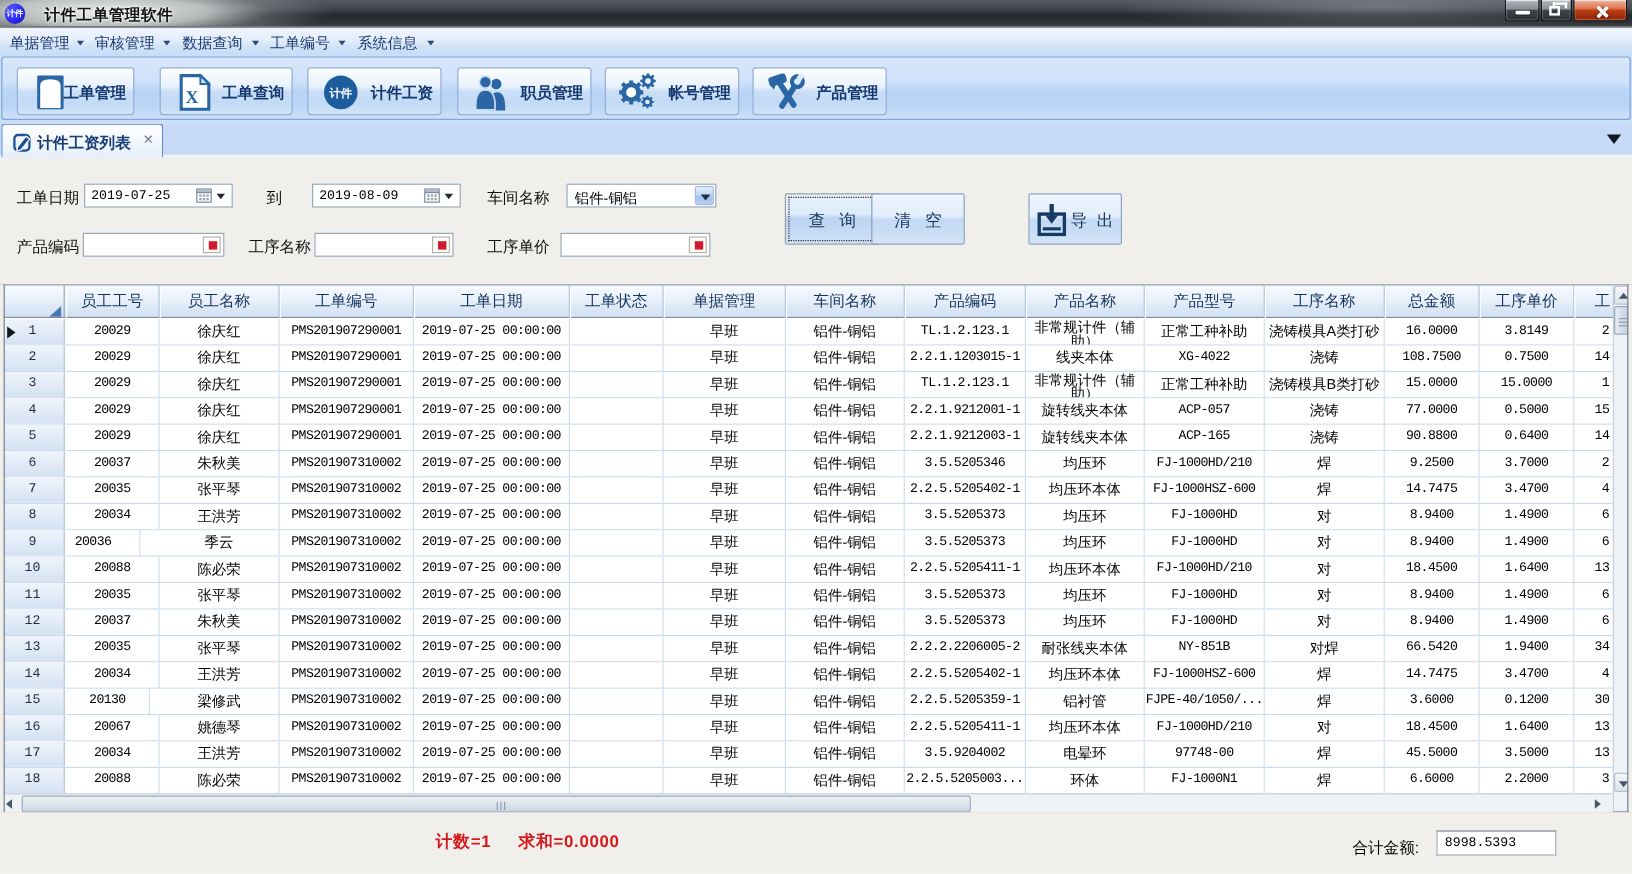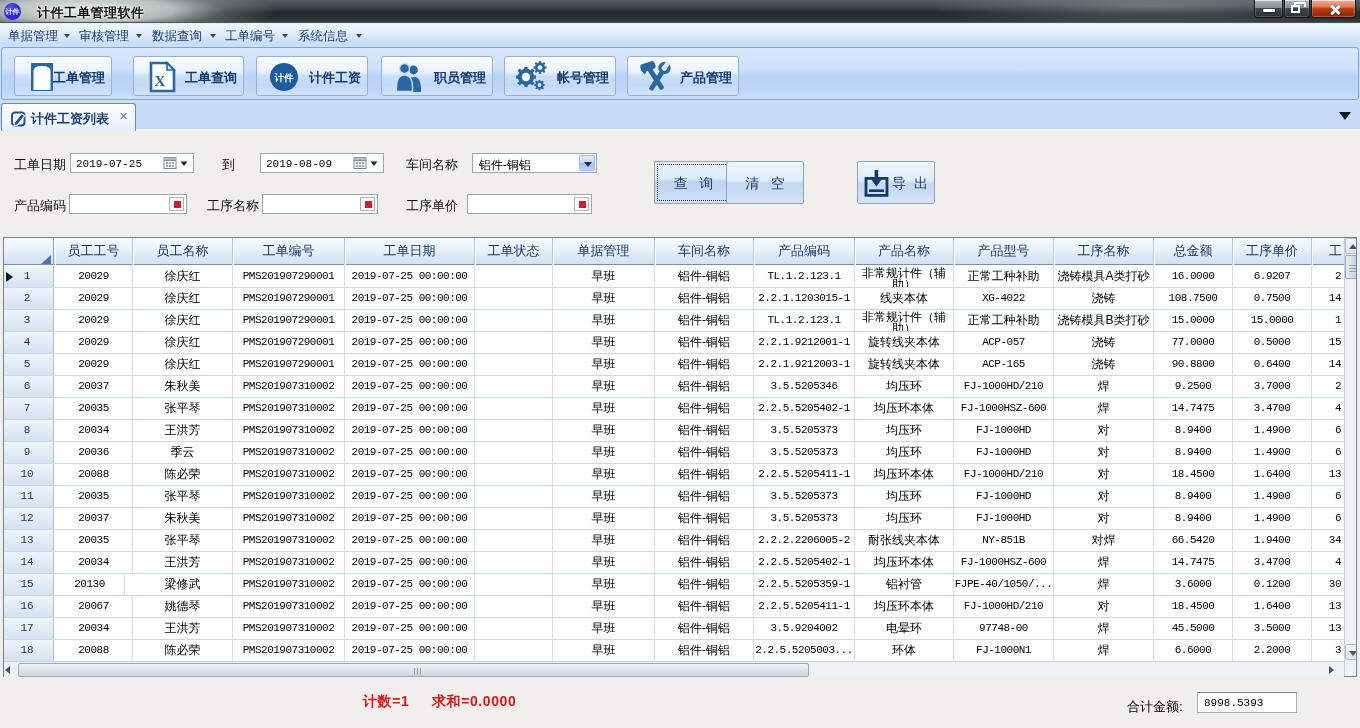--- a/index.html
+++ b/index.html
@@ -369,21 +369,21 @@
       <div class="c " style="left:474px;width:78px"></div>
       <div class="c " style="left:552px;width:102px">早班</div>
       <div class="c " style="left:654px;width:99px">铝件-铜铝</div>
       <div class="c cm" style="left:753px;width:101px">TL.1.2.123.1</div>
       <div class="c" style="left:854px;width:99px;line-height:normal">
         <div style="line-height:11px;margin-top:2px;font-size:12px">非常规计件（辅<br>助）</div>
       </div>
       <div class="c " style="left:953px;width:100px">正常工种补助</div>
       <div class="c " style="left:1053px;width:100px">浇铸模具A类打砂</div>
       <div class="c cm" style="left:1153px;width:79px">16.0000</div>
-      <div class="c cm" style="left:1232px;width:79px">6.9207</div>
+      <div class="c cm" style="left:1232px;width:79px">3.8149</div>
       <div class="c cm" style="left:1311px;width:32px;text-align:right;padding-right:3px;border-right:none">2</div>
     </div>
     <div class="grow" style="top:50px">
       <div class="rowsel">2</div>
       <div class="c cm" style="left:54px;width:78px">20029</div>
       <div class="c " style="left:132px;width:100px">徐庆红</div>
       <div class="c cm" style="left:232px;width:112px">PMS201907290001</div>
       <div class="c cm" style="left:344px;width:130px">2019-07-25 00:00:00</div>
       <div class="c " style="left:474px;width:78px"></div>
       <div class="c " style="left:552px;width:102px">早班</div>
@@ -495,21 +495,21 @@
       <div class="c cm" style="left:753px;width:101px">3.5.5205373</div>
       <div class="c " style="left:854px;width:99px">均压环</div>
       <div class="c cm" style="left:953px;width:100px">FJ-1000HD</div>
       <div class="c " style="left:1053px;width:100px">对</div>
       <div class="c cm" style="left:1153px;width:79px">8.9400</div>
       <div class="c cm" style="left:1232px;width:79px">1.4900</div>
       <div class="c cm" style="left:1311px;width:32px;text-align:right;padding-right:3px;border-right:none">6</div>
     </div>
     <div class="grow" style="top:204px">
       <div class="rowsel">9</div>
-      <div class="c cm" style="left:54px;width:78px">20036</div>
+      <div class="c cm" style="left:38px;width:78px">20036</div>
       <div class="c " style="left:132px;width:100px">季云</div>
       <div class="c cm" style="left:232px;width:112px">PMS201907310002</div>
       <div class="c cm" style="left:344px;width:130px">2019-07-25 00:00:00</div>
       <div class="c " style="left:474px;width:78px"></div>
       <div class="c " style="left:552px;width:102px">早班</div>
       <div class="c " style="left:654px;width:99px">铝件-铜铝</div>
       <div class="c cm" style="left:753px;width:101px">3.5.5205373</div>
       <div class="c " style="left:854px;width:99px">均压环</div>
       <div class="c cm" style="left:953px;width:100px">FJ-1000HD</div>
       <div class="c " style="left:1053px;width:100px">对</div>

